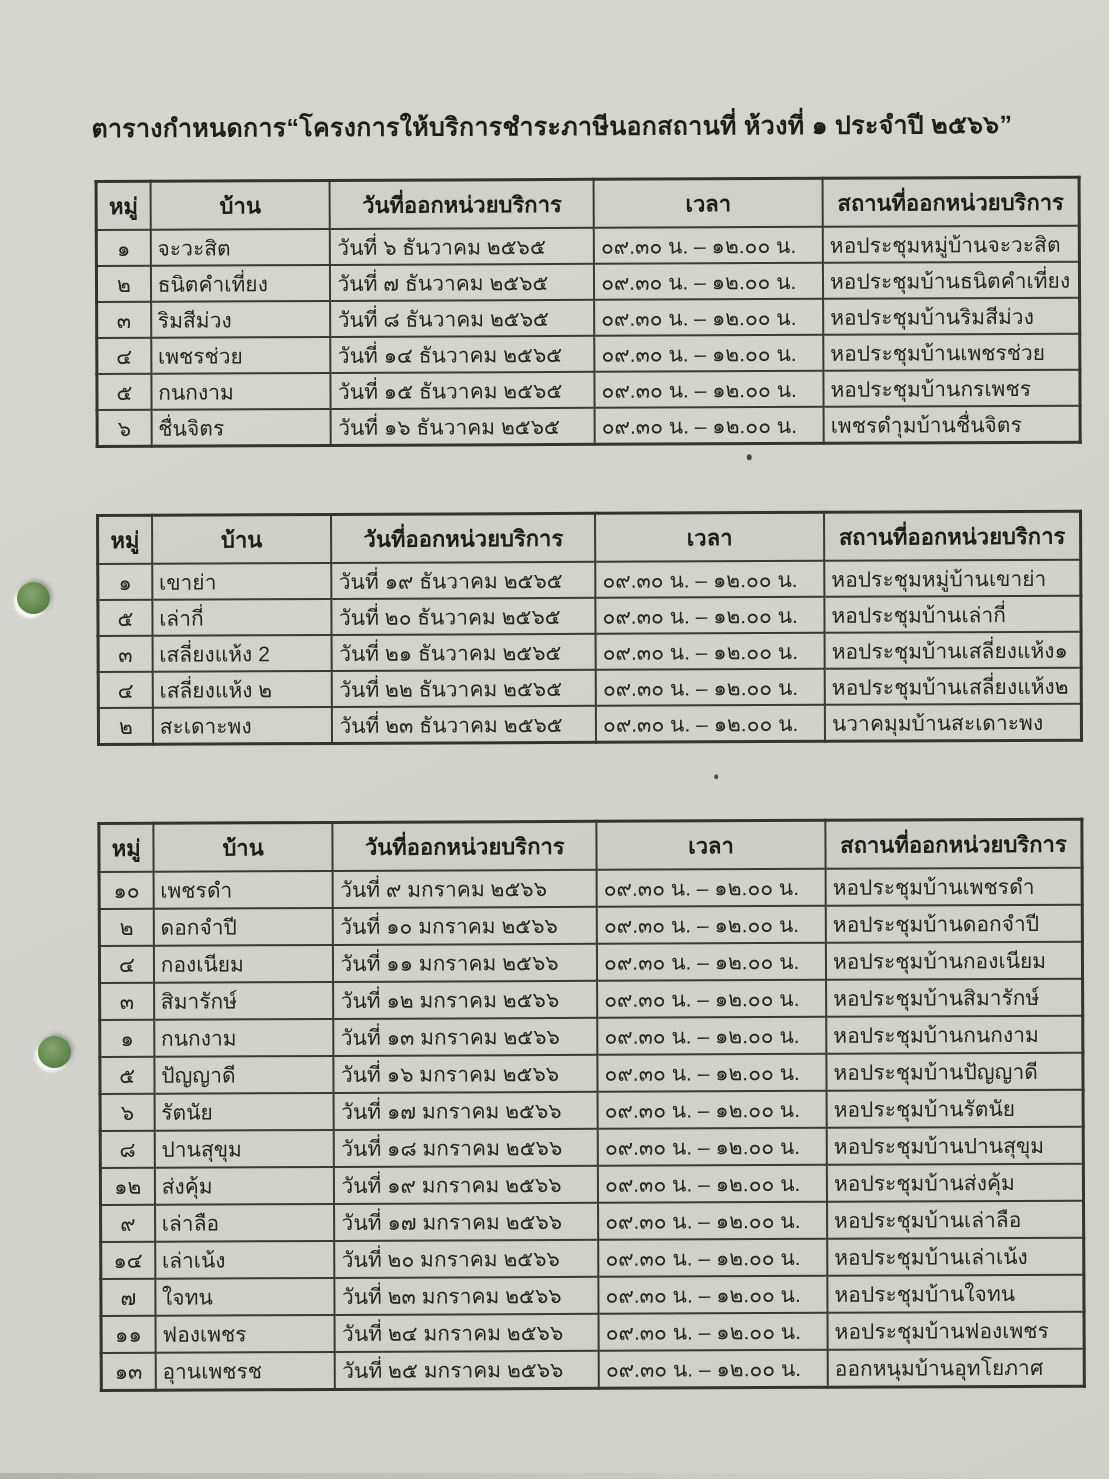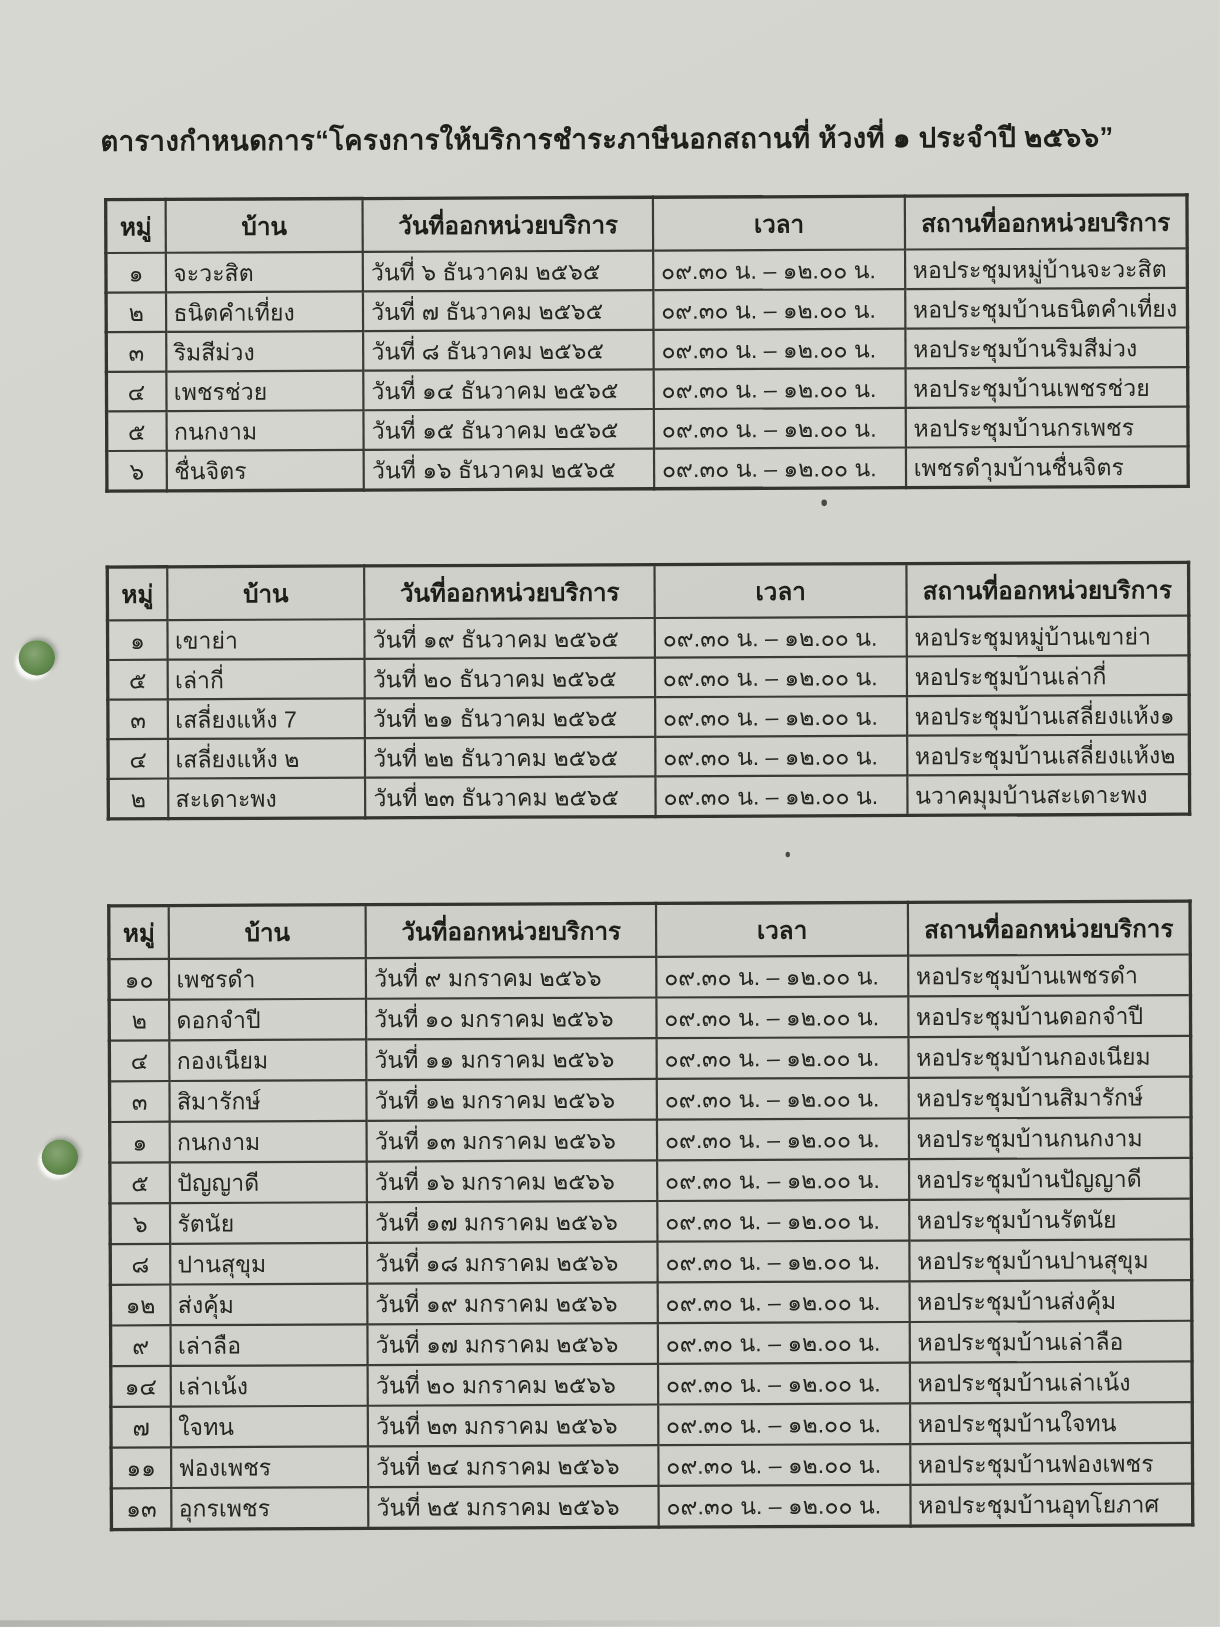--- a/index.html
+++ b/index.html
@@ -169,21 +169,21 @@
         </tr>
         <tr>
           <td class="c0">๕</td>
           <td class="c1">เล่ากี่</td>
           <td class="c2">วันที่ ๒๐ ธันวาคม ๒๕๖๕</td>
           <td class="c3">๐๙.๓๐ น. – ๑๒.๐๐ น.</td>
           <td class="c4">หอประชุมบ้านเล่ากี่</td>
         </tr>
         <tr>
           <td class="c0">๓</td>
-          <td class="c1">เสลี่ยงแห้ง 7</td>
+          <td class="c1">เสลี่ยงแห้ง 2</td>
           <td class="c2">วันที่ ๒๑ ธันวาคม ๒๕๖๕</td>
           <td class="c3">๐๙.๓๐ น. – ๑๒.๐๐ น.</td>
           <td class="c4">หอประชุมบ้านเสลี่ยงแห้ง๑</td>
         </tr>
         <tr>
           <td class="c0">๔</td>
           <td class="c1">เสลี่ยงแห้ง ๒</td>
           <td class="c2">วันที่ ๒๒ ธันวาคม ๒๕๖๕</td>
           <td class="c3">๐๙.๓๐ น. – ๑๒.๐๐ น.</td>
           <td class="c4">หอประชุมบ้านเสลี่ยงแห้ง๒</td>
@@ -302,24 +302,24 @@
         </tr>
         <tr>
           <td class="c0">๑๑</td>
           <td class="c1">ฟองเพชร</td>
           <td class="c2">วันที่ ๒๔ มกราคม ๒๕๖๖</td>
           <td class="c3">๐๙.๓๐ น. – ๑๒.๐๐ น.</td>
           <td class="c4">หอประชุมบ้านฟองเพชร</td>
         </tr>
         <tr>
           <td class="c0">๑๓</td>
-          <td class="c1">อุกรเพชร</td>
+          <td class="c1">อุานเพชรช</td>
           <td class="c2">วันที่ ๒๕ มกราคม ๒๕๖๖</td>
           <td class="c3">๐๙.๓๐ น. – ๑๒.๐๐ น.</td>
-          <td class="c4">หอประชุมบ้านอุทโยภาศ</td>
+          <td class="c4">ออกหนุมบ้านอุทโยภาศ</td>
         </tr>
       </tbody>
   </table>
 
   <span class="ink-dot" id="dot-1"></span>
   <span class="ink-dot" id="dot-2"></span>
 </div>
 
 <span class="punch-hole" id="hole-1"></span>
 <span class="punch-hole" id="hole-2"></span>

